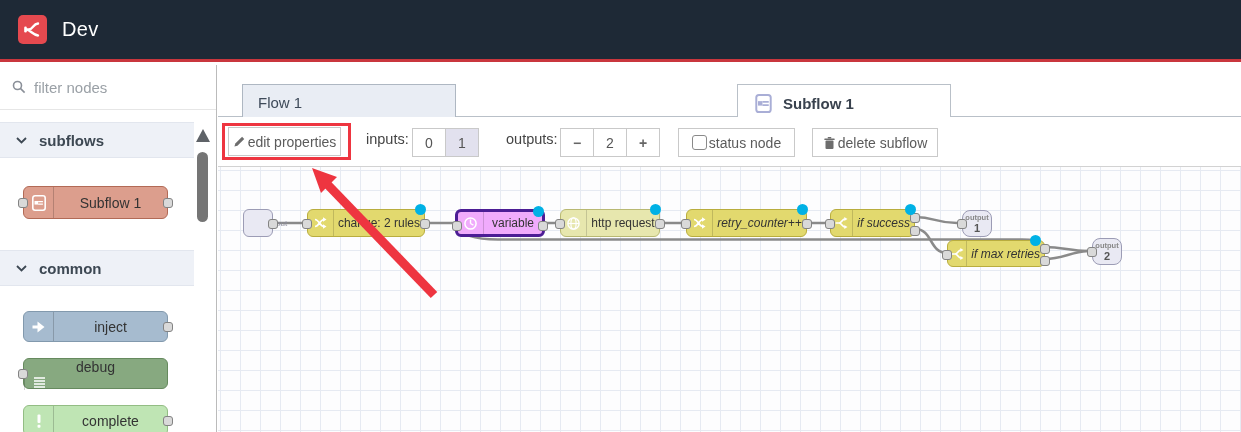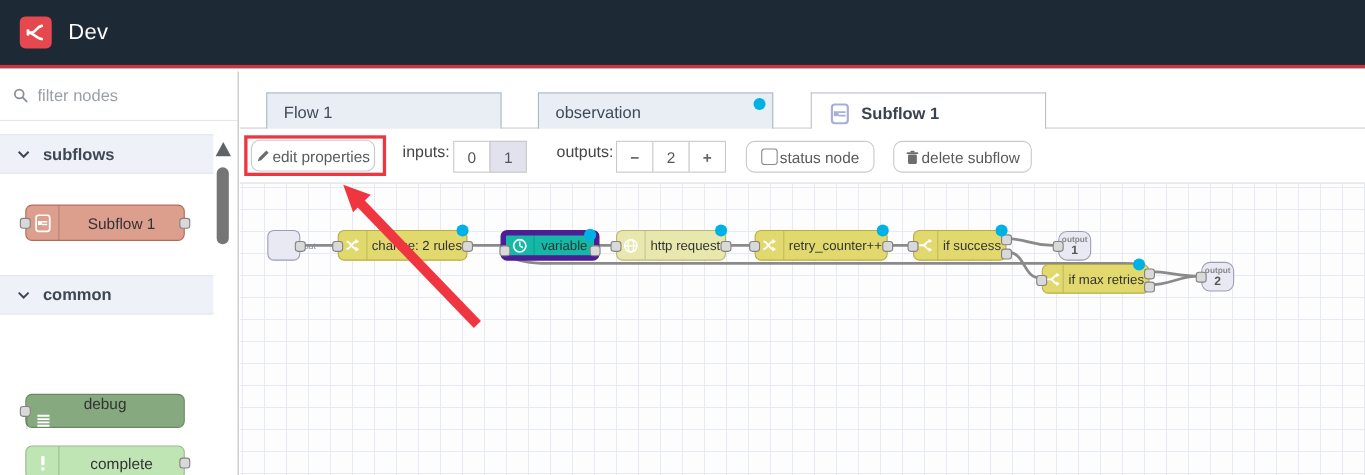--- a/index.html
+++ b/index.html
@@ -49,21 +49,21 @@
   .tabbar{position:absolute;left:218px;top:80px;width:1023px;height:37px;border-bottom:1px solid #b9c0c8;}
   .tab{position:absolute;top:4px;height:36px;width:214px;background:#e9edf4;border:1px solid #aeb7c2;
     display:flex;align-items:center;padding-left:15px;font-size:15px;color:#3e4a59;cursor:pointer;}
   .tab.active{background:#fff;border-color:#b9c0c8;border-bottom:none;height:38px;font-weight:bold;color:#39424e;}
   .tab .dot{position:absolute;top:4px;right:6px;width:11px;height:11px;border-radius:50%;background:var(--changed-dot);}
   .tab .tab-icon{margin-right:9px;display:flex;}
 
   
   .toolbar{position:absolute;left:218px;top:117px;width:1023px;height:50px;background:#fff;
     border-bottom:1px solid #d2d2d2;font-size:14px;color:#555;}
-  .tbtn{position:absolute;height:29px;background:#fff;border:1px solid #c9c9c9;border-radius:8px;
+  .tbtn{position:absolute;height:29px;background:#fff;border:1px solid #c9c9c9;border-radius:0;
     display:flex;align-items:center;justify-content:center;gap:2px;font-size:14px;color:#5b5b5b;cursor:pointer;}
   .tlabel{position:absolute;top:14px;font-size:14.5px;color:#444;}
   .seg{position:absolute;top:11px;display:flex;}
   .seg .cell{width:34px;height:29px;border:1px solid #c9c9c9;display:flex;align-items:center;
     justify-content:center;font-size:14px;color:#555;background:#fff;cursor:pointer;}
   .seg .cell+.cell{margin-left:-1px;}
   .seg .cell.sel{background:#e2e1ee;}
   .seg .cell.op{font-weight:bold;color:#666;}
   .checkbox{width:15px;height:15px;border:1.5px solid #8a8a8a;border-radius:3px;background:#fff;}
   .red-box{position:absolute;left:4px;top:6px;width:129px;height:37px;border:3px solid var(--accent-red);z-index:9;pointer-events:none;}
@@ -71,22 +71,22 @@
   
   .canvas{position:absolute;left:218px;top:167px;width:1023px;height:265px;background:#fdfdfe;
     background-image:linear-gradient(#e6eaf2 1px,transparent 1px),linear-gradient(90deg,#e6eaf2 1px,transparent 1px);
     background-size:20px 20px;background-position:2px 3px;}
   .wires{position:absolute;left:0;top:0;width:1241px;height:432px;z-index:2;pointer-events:none;}
   .fnode{position:absolute;height:28px;border-radius:6px;display:flex;z-index:3;font-size:12px;color:#333;cursor:pointer;}
   .fnode .nicon{width:26px;display:flex;align-items:center;justify-content:center;border-right:1px solid rgba(0,0,0,.15);}
   .fnode .nlabel{flex:1;display:flex;align-items:center;justify-content:center;padding:0 4px;white-space:nowrap;}
   .fnode.yellow{background:#e2d96e;border:1px solid #b9ad3e;}
   .fnode.khaki{background:#e7e7ae;border:1px solid #b9b973;}
-  .fnode.lavender{background:#14b8a6;border:5px solid #4c1d95;}
-  .fnode .nlabel.it{}
+  .fnode.lavender{background:#f0abfc;border:3px solid #4c1d95;}
+  .fnode .nlabel.it{font-style:italic;}
   .fport{position:absolute;width:10px;height:10px;background:#d9d9d9;border:1px solid #838383;border-radius:3px;z-index:4;}
   .fport.in{left:-6px;top:9px;}
   .fport.out{right:-6px;top:9px;}
   .fport.out1{right:-6px;top:3px;}
   .fport.out2{right:-6px;top:16px;}
   .ndot{position:absolute;top:-6px;right:-2px;width:11px;height:11px;border-radius:50%;
     background:var(--changed-dot);z-index:5;}
   .ioNode{position:absolute;width:30px;height:27px;background:#e9e9f3;border:1px solid #9c9cb5;
     border-radius:8px;z-index:3;display:flex;flex-direction:column;align-items:center;justify-content:center;cursor:pointer;font-weight:bold;}
   .ioNode .io-cap{font-size:7.5px;color:#888;line-height:8px;}
@@ -138,20 +138,30 @@
     <div class="pport out" style="top:11px"></div>
   </div>
 
   <div class="cat-header" style="top:185px;">
     <svg width="11" height="7" viewBox="0 0 11 7">
       <path d="M1 1 L5.5 5.5 L10 1" stroke="#3d4853" stroke-width="1.8" fill="none"></path>
     </svg>
     <span class="cat-label">common</span>
   </div>
 
+  <div class="pnode inject" style="top:246px;">
+    <div class="picon l">
+      <svg width="16" height="16" viewBox="0 0 16 16">
+        <rect x="1.5" y="6.5" width="6" height="3" fill="#fff"></rect>
+        <path d="M6.5 2.5 L13.5 8 L6.5 13.5 Z" fill="#fff"></path>
+      </svg>
+    </div>
+    <div class="plabel">inject</div>
+    <div class="pport out"></div>
+  </div>
 
   <div class="pnode debug" style="top:293px;flex-direction:column;">
     <div class="pport in"></div>
     <div class="plabel">debug</div>
     <div class="picon r">
       <svg width="15" height="15" viewBox="0 0 15 15">
         <path d="M2 3 H13 M2 6 H13 M2 9 H13 M2 12 H13" stroke="#fff" stroke-width="1.7"></path>
       </svg>
     </div>
   </div>
@@ -167,24 +177,20 @@
     <div class="pport out"></div>
   </div>
 
   <div class="scroll-arrow"></div>
   <div class="scroll-thumb"></div>
 </div>
 
 <div class="tabbar">
   <div class="tab" style="left:24px;">
     <span>Flow 1</span>
-  </div>
-  <div class="tab" style="left:271px;">
-    <span>observation</span>
-    <span class="dot"></span>
   </div>
   <div class="tab active" style="left:519px;">
     <span class="tab-icon">
       <svg width="21" height="21" viewBox="0 0 16 16">
         <rect x="2.5" y="1.5" width="11" height="13" rx="2" stroke="#a9aed6" stroke-width="1.5" fill="none"></rect>
         <rect x="3.8" y="6.2" width="3.4" height="3.4" fill="#a9aed6"></rect>
         <path d="M7.2 6.8 H12 M7.2 9.2 H12" stroke="#a9aed6" stroke-width="1.3"></path>
       </svg>
     </span>
     <span>Subflow 1</span>

